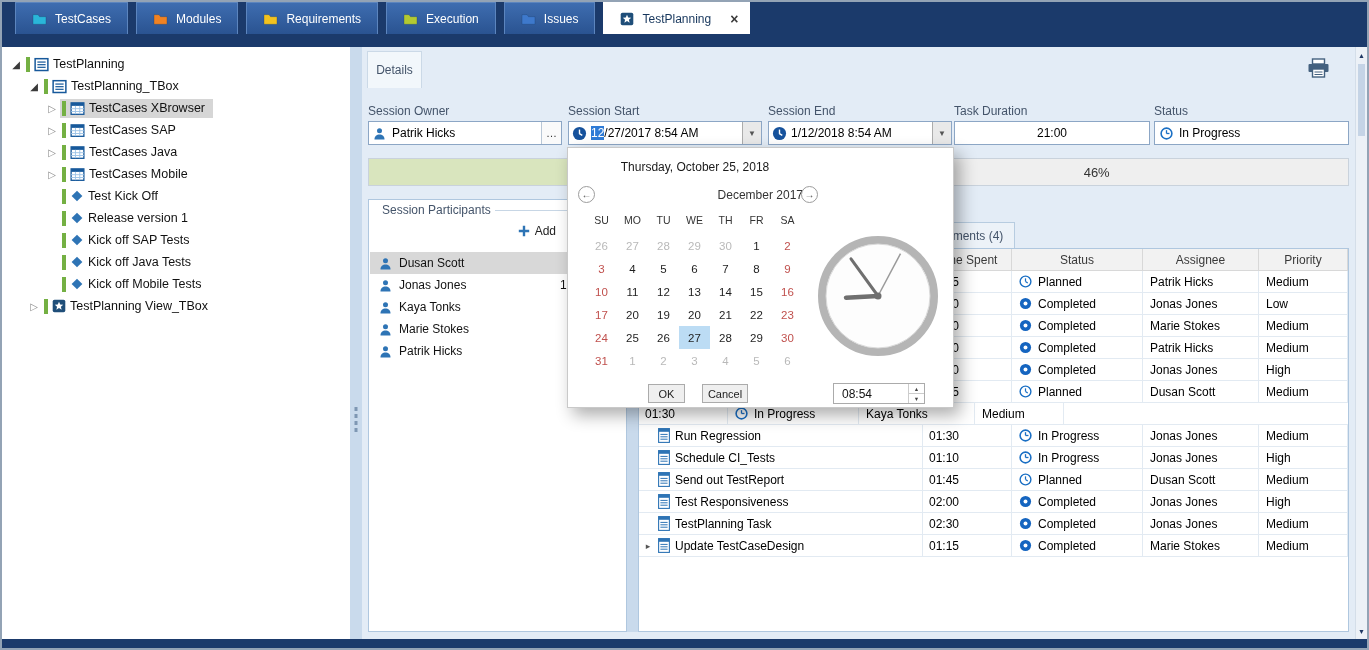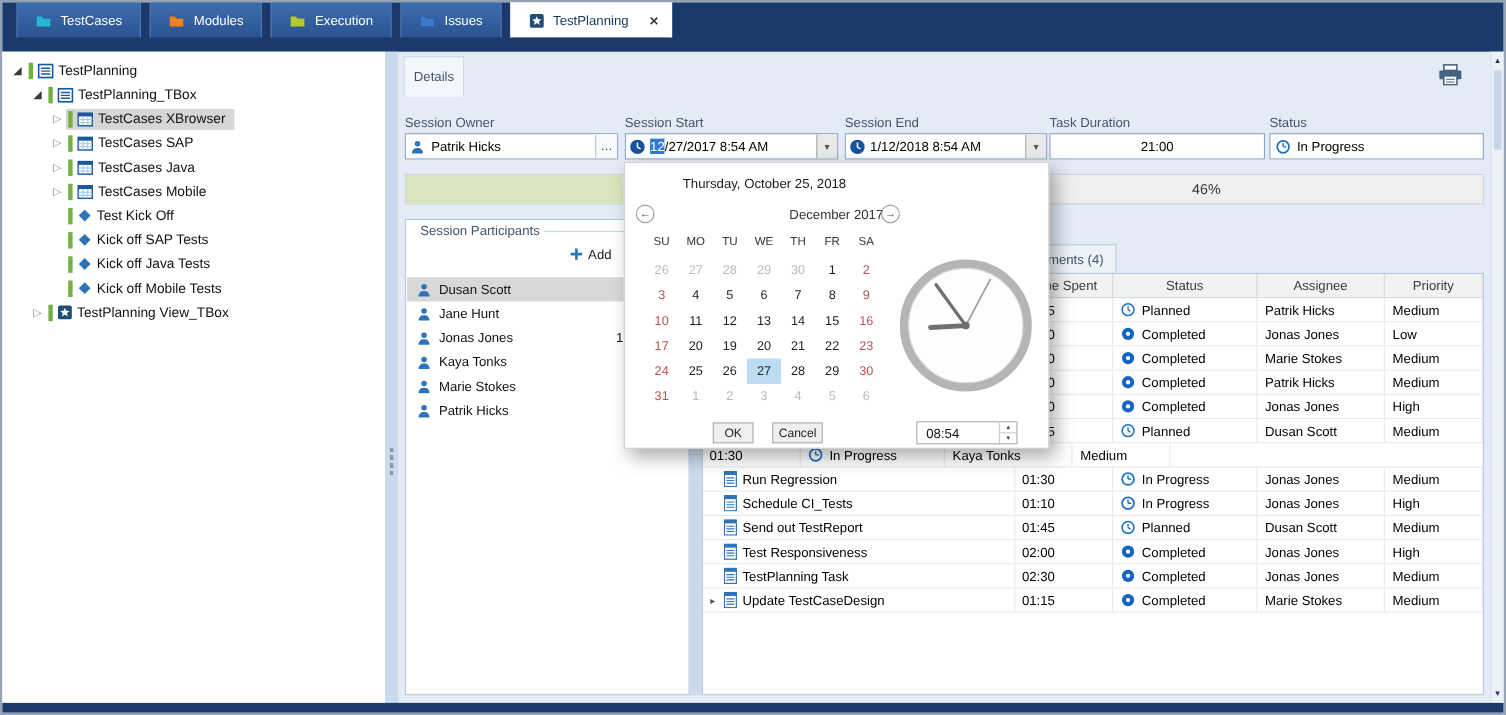--- a/index.html
+++ b/index.html
@@ -123,20 +123,28 @@
         <span class="tabicon">
           <svg width="15" height="12" viewBox="0 0 16 13">
             <path d="M1 1.8 h5.4 l1.6 2.2 H15 v8.2 H1 Z" fill="#F08223" stroke="#0e2f52" stroke-opacity="0.3" stroke-width="0.8"></path>
           </svg>
         </span>
         <span>Modules</span>
       </div>
       <div class="tab">
         <span class="tabicon">
           <svg width="15" height="12" viewBox="0 0 16 13">
+            <path d="M1 1.8 h5.4 l1.6 2.2 H15 v8.2 H1 Z" fill="#F2C21F" stroke="#0e2f52" stroke-opacity="0.3" stroke-width="0.8"></path>
+          </svg>
+        </span>
+        <span>Requirements</span>
+      </div>
+      <div class="tab">
+        <span class="tabicon">
+          <svg width="15" height="12" viewBox="0 0 16 13">
             <path d="M1 1.8 h5.4 l1.6 2.2 H15 v8.2 H1 Z" fill="#B3C931" stroke="#0e2f52" stroke-opacity="0.3" stroke-width="0.8"></path>
           </svg>
         </span>
         <span>Execution</span>
       </div>
       <div class="tab">
         <span class="tabicon">
           <svg width="15" height="12" viewBox="0 0 16 13">
             <path d="M1 1.8 h5.4 l1.6 2.2 H15 v8.2 H1 Z" fill="#3E79CC" stroke="#0e2f52" stroke-opacity="0.3" stroke-width="0.8"></path>
           </svg>
@@ -257,20 +265,32 @@
       <div class="trow" style="padding-left: 42px;">
         <span class="arrow"></span>
         <span class="twrap">
           <span class="gbar"></span>
           <span class="ticon">
             <svg width="14" height="14" viewBox="0 0 14 14">
               <rect x="3.2" y="3.2" width="7.6" height="7.6" transform="rotate(45 7 7)" fill="#2E74B5"></rect>
             </svg>
           </span>
           <span>Test Kick Off</span>
+        </span>
+      </div>
+      <div class="trow" style="padding-left: 42px;">
+        <span class="arrow"></span>
+        <span class="twrap">
+          <span class="gbar"></span>
+          <span class="ticon">
+            <svg width="14" height="14" viewBox="0 0 14 14">
+              <rect x="3.2" y="3.2" width="7.6" height="7.6" transform="rotate(45 7 7)" fill="#2E74B5"></rect>
+            </svg>
+          </span>
+          <span>Release version 1</span>
         </span>
       </div>
       <div class="trow" style="padding-left: 42px;">
         <span class="arrow"></span>
         <span class="twrap">
           <span class="gbar"></span>
           <span class="ticon">
             <svg width="14" height="14" viewBox="0 0 14 14">
               <rect x="3.2" y="3.2" width="7.6" height="7.6" transform="rotate(45 7 7)" fill="#2E74B5"></rect>
             </svg>
@@ -408,29 +428,20 @@
     </span>
     <div id="plist">
         <div class="prow sel">
           <span class="ticon">
             <svg width="13" height="13" viewBox="0 0 14 14">
               <circle cx="7" cy="4" r="2.7" fill="#2E74B5"></circle>
               <path d="M1.6 13.4 C1.6 9.9 4 8.1 7 8.1 C10 8.1 12.4 9.9 12.4 13.4 Z" fill="#2E74B5"></path>
             </svg>
           </span>
           <span>Dusan Scott</span>
-        </div>
-        <div class="prow">
-          <span class="ticon">
-            <svg width="13" height="13" viewBox="0 0 14 14">
-              <circle cx="7" cy="4" r="2.7" fill="#2E74B5"></circle>
-              <path d="M1.6 13.4 C1.6 9.9 4 8.1 7 8.1 C10 8.1 12.4 9.9 12.4 13.4 Z" fill="#2E74B5"></path>
-            </svg>
-          </span>
-          <span>Jane Hunt</span>
         </div>
         <div class="prow">
           <span class="ticon">
             <svg width="13" height="13" viewBox="0 0 14 14">
               <circle cx="7" cy="4" r="2.7" fill="#2E74B5"></circle>
               <path d="M1.6 13.4 C1.6 9.9 4 8.1 7 8.1 C10 8.1 12.4 9.9 12.4 13.4 Z" fill="#2E74B5"></path>
             </svg>
           </span>
           <span>Jonas Jones</span>
           <span class="pbadge">1</span>

